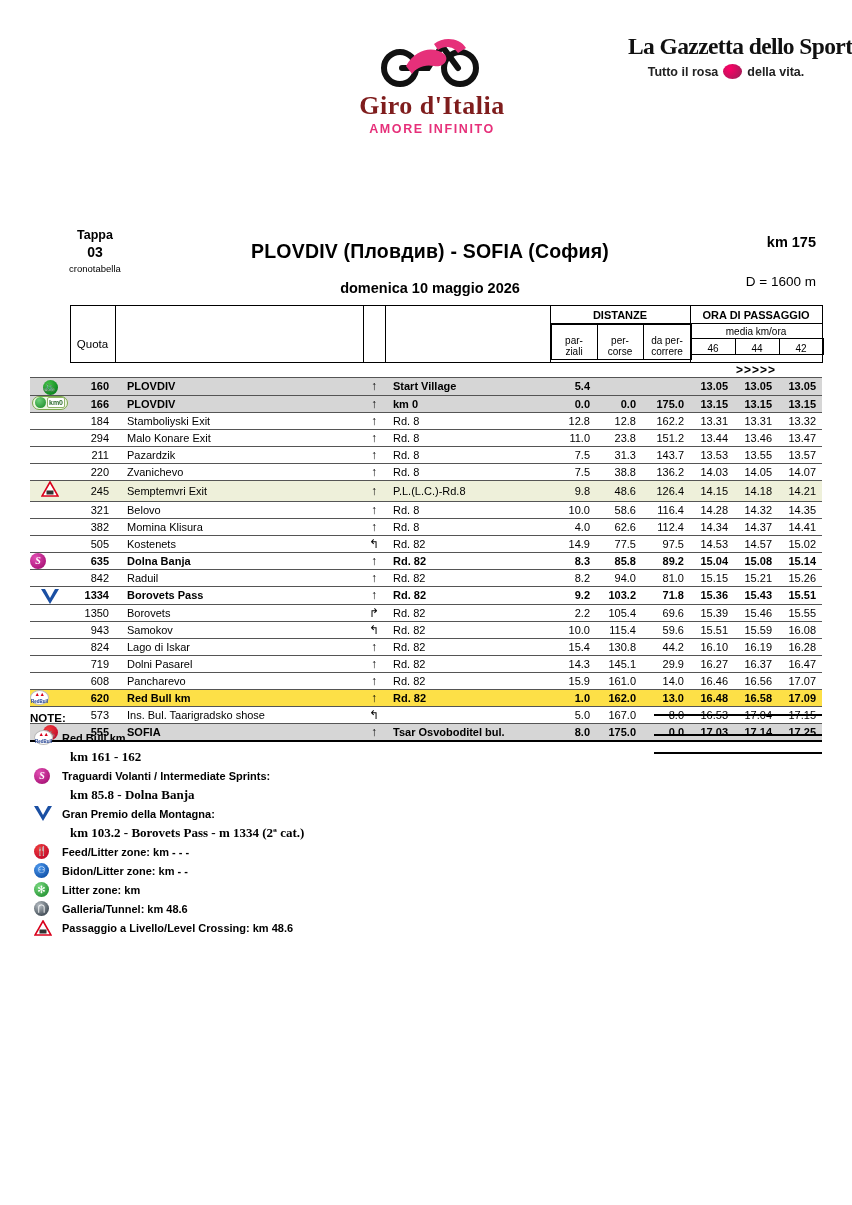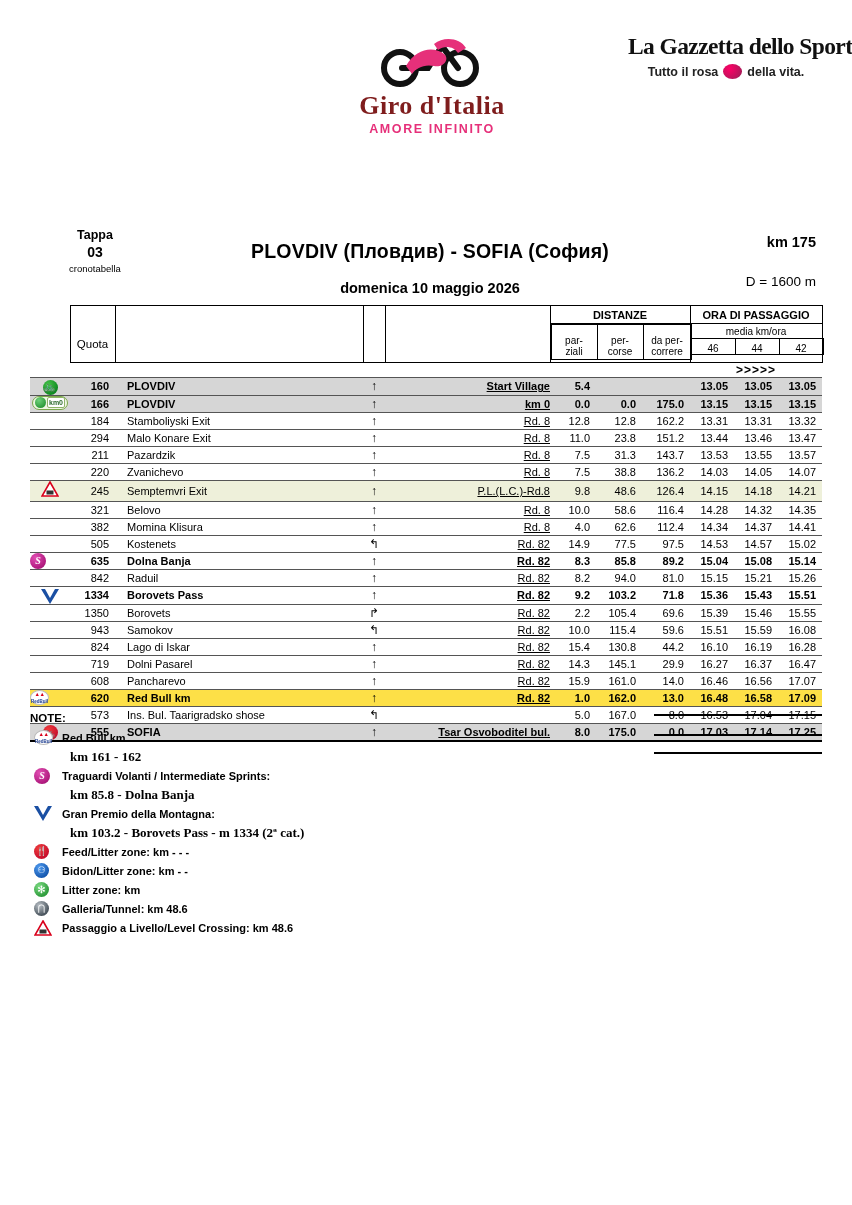--- a/index.html
+++ b/index.html
@@ -82,21 +82,21 @@
      font-size: 12px; letter-spacing: 1px; height: 14px;}
 
   
   .drow td {
     border-top: 1px solid #555; border-bottom: 1px solid #555;
     height: 16px; line-height: 16px;
   }
   .drow td.num { text-align: right; padding-right: 6px; }
   .drow td.nm  { text-align: left;  padding-left: 12px; }
   .drow td.dir { text-align: center; font-size: 12px; }
-  .drow td.rd  { text-align: right; padding-left: 8px; text-decoration: underline; }
+  .drow td.rd  { text-align: left; padding-left: 8px; }
   .drow td.ic  { text-align: center; position: relative; }
   .drow.bold td { font-weight: bold; }
   .drow.shade td { background: #d6d6d6; }
   .drow.green td { background: #eef0da; }
   .drow.lastrow td { background: #d6d6d6; border-bottom: 2.5px solid #000; }
   .drow.redbull td { background: #fde047; }
 
   
   .ico { display:inline-block; vertical-align:middle; }
   .ico-circ {

